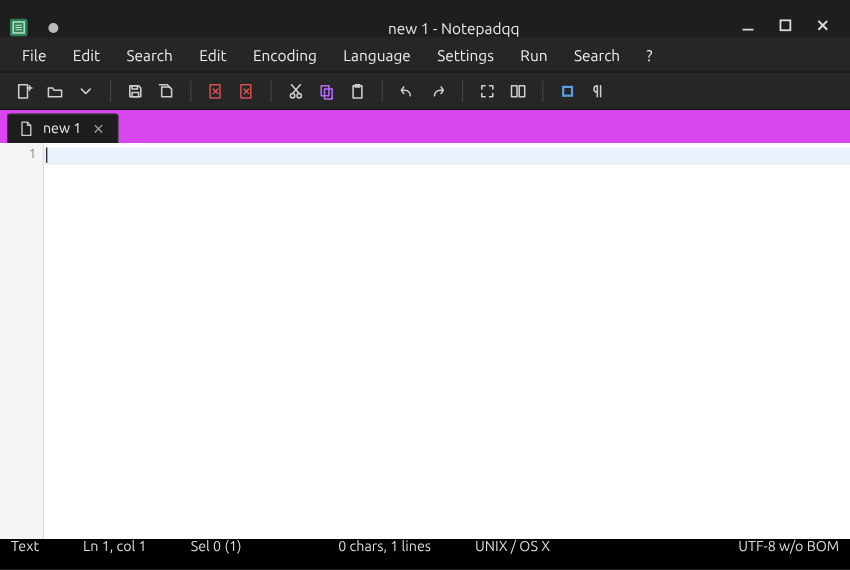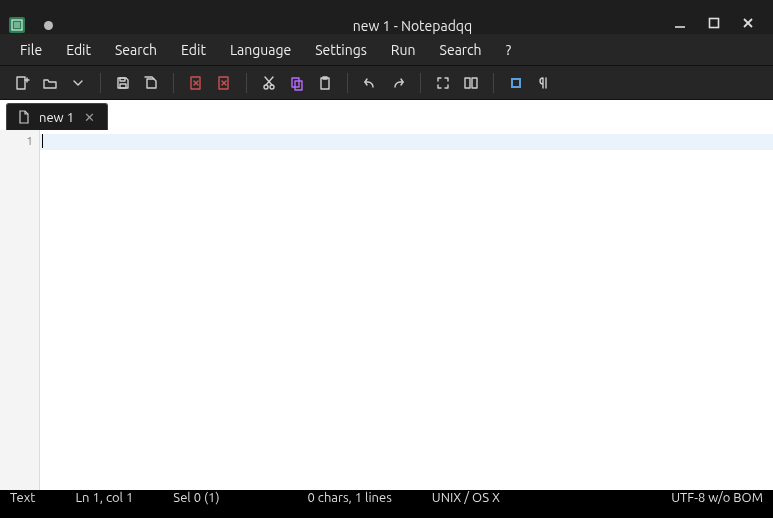--- a/index.html
+++ b/index.html
@@ -9,21 +9,21 @@
 .titlebar .app-icon { width: 18px; height: 18px; }
 .titlebar .dot { width: 9px; height: 9px; border-radius: 50%; background: #bbb; margin-left: 8px;}
 .titlebar .title { flex: 1; text-align: center; font-size: 14px; color: #eaeaea; }
 .titlebar .controls { display: flex; gap: 12px; padding-right: 14px; padding-left:14px;}
 .win-btn { width: 22px; height: 22px; display:flex; align-items:center; justify-content:center; color:#ddd; cursor:pointer;}
 .menubar { height: 32px; background: #262626; display: flex; align-items: center; padding: 0 10px; gap: 4px; color: #eee; font-size: 14px; border-bottom:1px solid #111;}
 .menubar .item { padding: 4px 10px; cursor: pointer; }
 .toolbar { height: 34px; background: #262626; display: flex; align-items: center; padding: 0 10px; gap: 4px; border-bottom:1px solid #111;}
 .toolbar .btn { width: 24px; height: 24px; display:flex; align-items:center; justify-content:center; cursor:pointer; color:#cfcfcf;}
 .toolbar .sep { width:1px; height:20px; background:#444; margin: 0 6px;}
-.tabbar { height: 30px; background: #ffffff; display:flex; align-items:flex-end; padding-left:6px;}
+.tabbar { height: 30px; background: #d946ef; display:flex; align-items:flex-end; padding-left:6px;}
 .tab { height: 27px; background:#1d1d1d; border:1px solid #444; border-bottom:none; display:flex; align-items:center; padding:0 10px; gap:8px; color:#eee; font-size:13px; border-top-left-radius:3px; border-top-right-radius:3px; cursor:pointer;}
 .tab .doc-icon { width:14px; height:14px;}
 .tab .close { color:#999; font-size:13px; padding:0 2px; cursor:pointer;}
 .editor-area { flex:1; display:flex; background:#fff;}
 .gutter { width:40px; background:#f4f4f4; border-right:1px solid #ddd; color:#888; font-size:12px; text-align:right; padding:4px 6px 0 0; font-family: monospace;}
 .gutter .ln { height:16px; }
 .text-area { flex:1; background:#fff; position:relative;}
 .current-line { height:16px; background:#eaf3fb; margin-top:4px; position:relative;}
 .cursor { position:absolute; left:2px; top:0; width:1px; height:14px; background:#000;}
 .statusbar { height:28px; background:#000; color:#ddd; font-size:13px; display:flex; align-items:flex-start; padding:0 10px; gap:40px;}
@@ -66,20 +66,21 @@
         </svg>
       </div>
   </div>
 </div>
 
 <div class="menubar" id="menubar">
     <div class="item">File</div>
     <div class="item">Edit</div>
     <div class="item">Search</div>
     <div class="item">Edit</div>
+    <div class="item">Encoding</div>
     <div class="item">Language</div>
     <div class="item">Settings</div>
     <div class="item">Run</div>
     <div class="item">Search</div>
     <div class="item">?</div>
   </div>
 
 <div class="toolbar" id="toolbar">
     <div class="btn">
       <svg width="16" height="16" viewBox="0 0 16 16">

